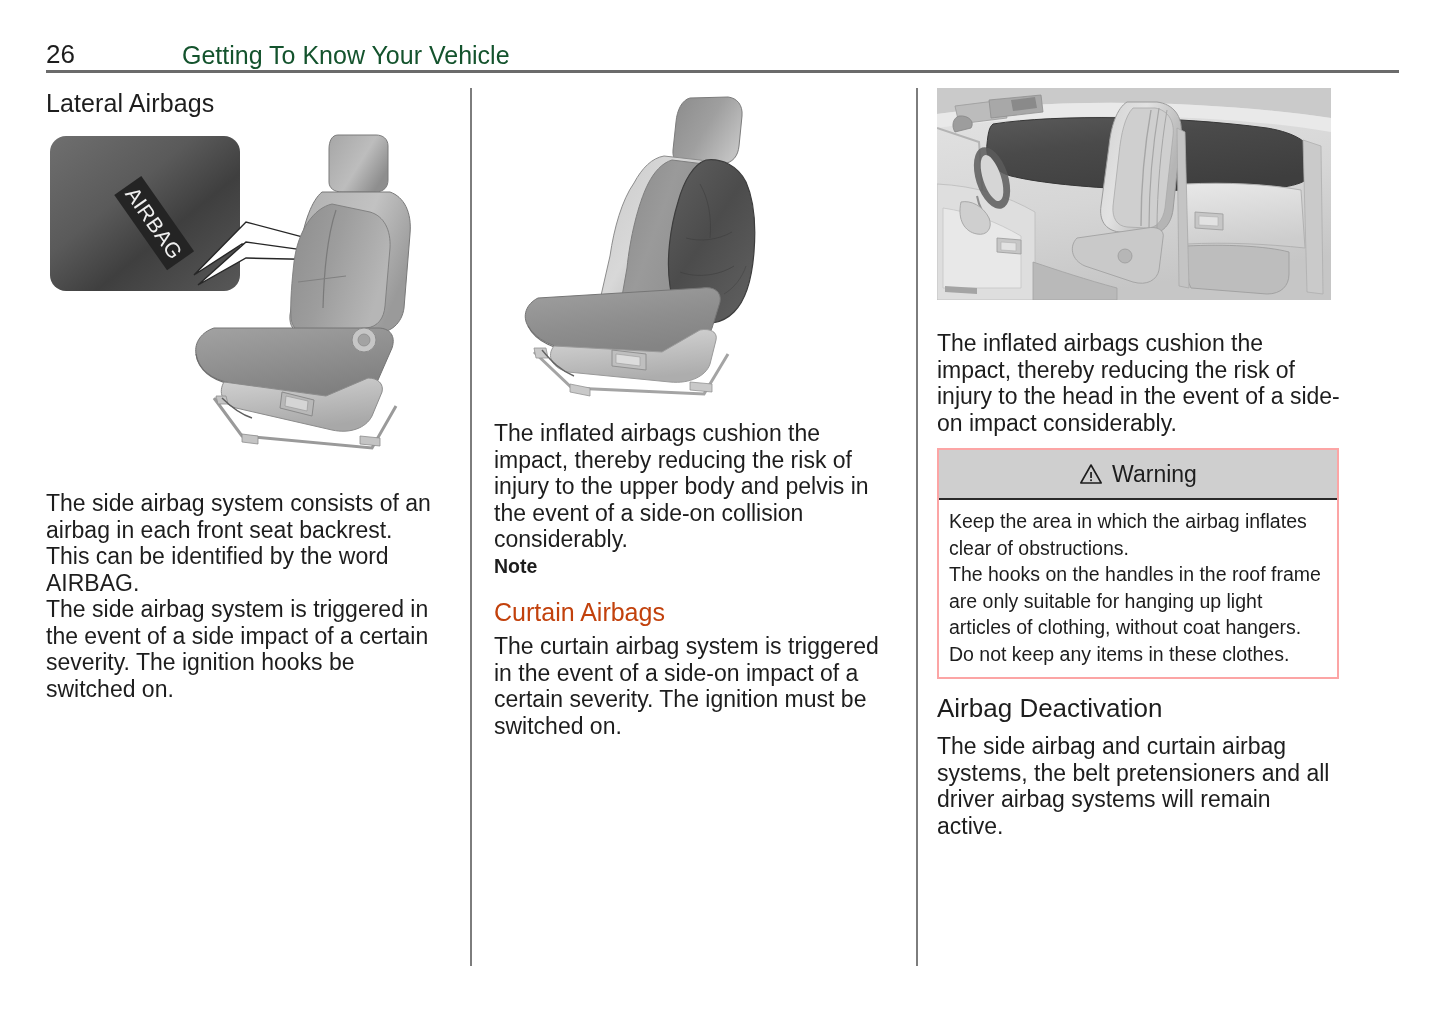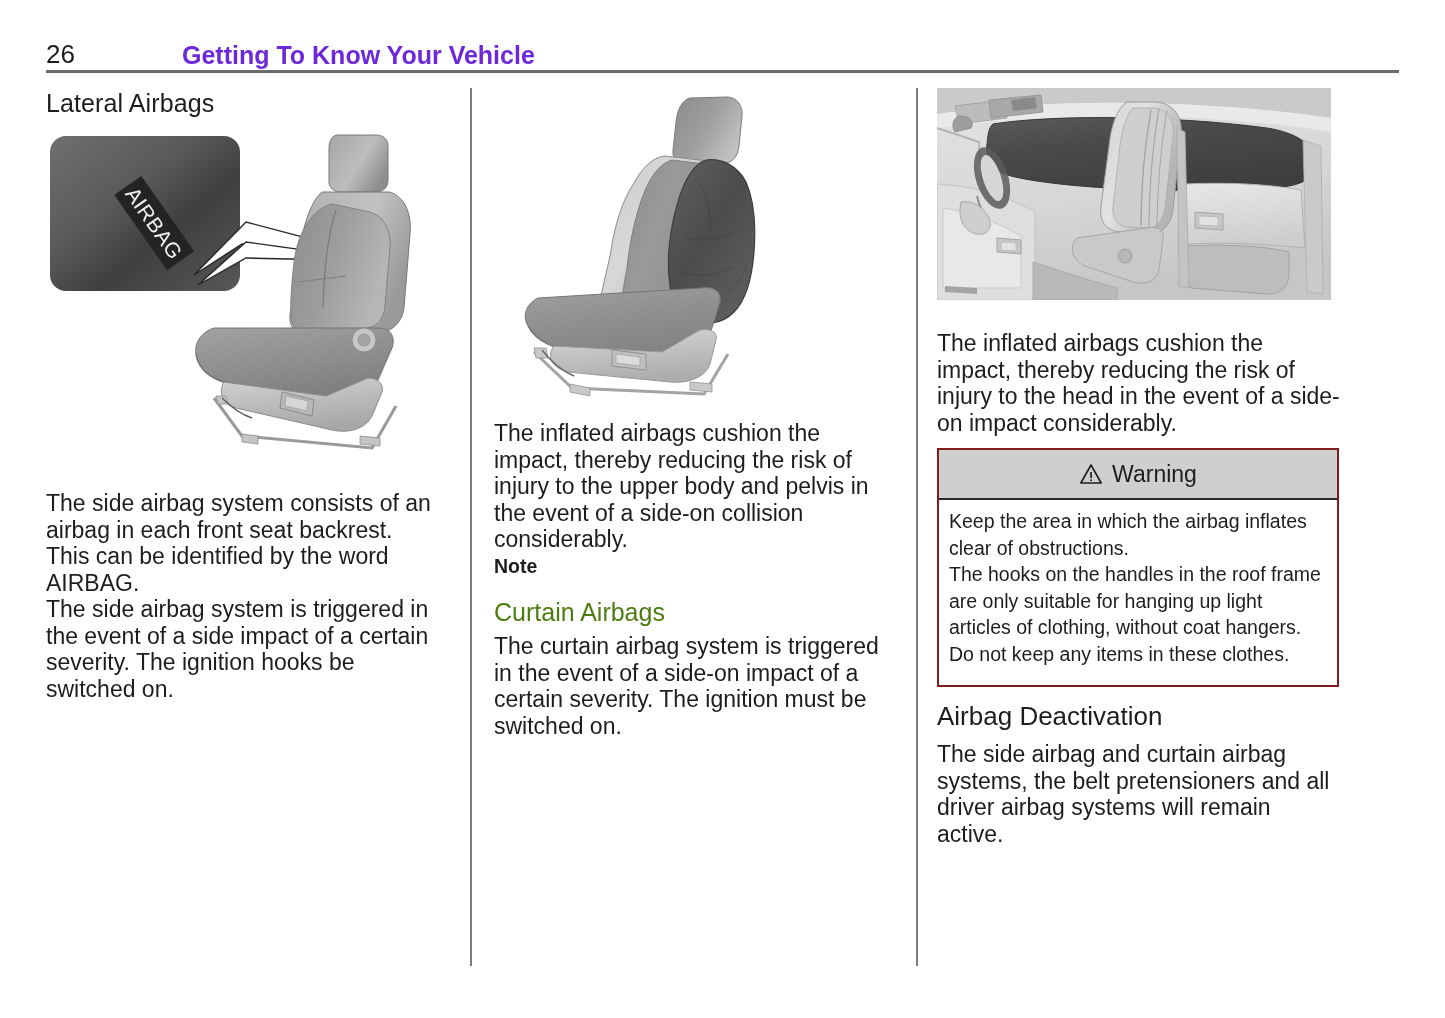--- a/index.html
+++ b/index.html
@@ -30,22 +30,21 @@
     font-size: 26px;
     line-height: 30px;
     color: #1d1d1d;
   }
   #header-title {
     position: absolute;
     left: 182px;
     top: 40px;
     font-size: 25px;
     line-height: 30px;
-    color: #6d28d9;
-    font-weight: bold;
+    color: #14532d;
   }
   #header-rule {
     position: absolute;
     left: 46px;
     top: 70px;
     width: 1353px;
     height: 3px;
     background: #6b6b6b;
   }
 
@@ -75,21 +74,21 @@
     font-weight: normal;
     line-height: 30px;
     color: #1d1d1d;
     letter-spacing: 0.1px;
   }
   h2.sub-title {
     margin: 18px 0 6px 0;
     font-size: 25px;
     font-weight: normal;
     line-height: 30px;
-    color: #4d7c0f;
+    color: #c2410c;
   }
   h3.minor-title {
     margin: 16px 0 11px 0;
     font-size: 26px;
     font-weight: normal;
     line-height: 27px;
     color: #1d1d1d;
   }
   p.body-text {
     margin: 0;
@@ -121,42 +120,42 @@
   #figure-right-interior {
     width: 394px;
     height: 212px;
     margin-bottom: 30px;
   }
 
   svg.illus { display: block; }
 
   
   #warning-box {
-    border: 2px solid #7f1d1d;
+    border: 2px solid #fca5a5;
     margin: 12px 0 0 0;
     background: #ffffff;
     width: 402px;
     box-sizing: border-box;
   }
   #warning-header {
     background: #cfcfcf;
     border-bottom: 2px solid #2a2a2a;
     height: 48px;
     display: flex;
     align-items: center;
     justify-content: center;
     gap: 9px;
   }
   #warning-title {
     font-size: 23px;
     line-height: 26px;
     color: #1d1d1d;
   }
   #warning-body {
-    padding: 8px 10px 18px 10px;
+    padding: 8px 10px 10px 10px;
   }
   #warning-body p {
     margin: 0;
     font-size: 19.5px;
     line-height: 26.5px;
     color: #1d1d1d;
   }
   .warn-tri { display: block; }
 </style>
 </head>

